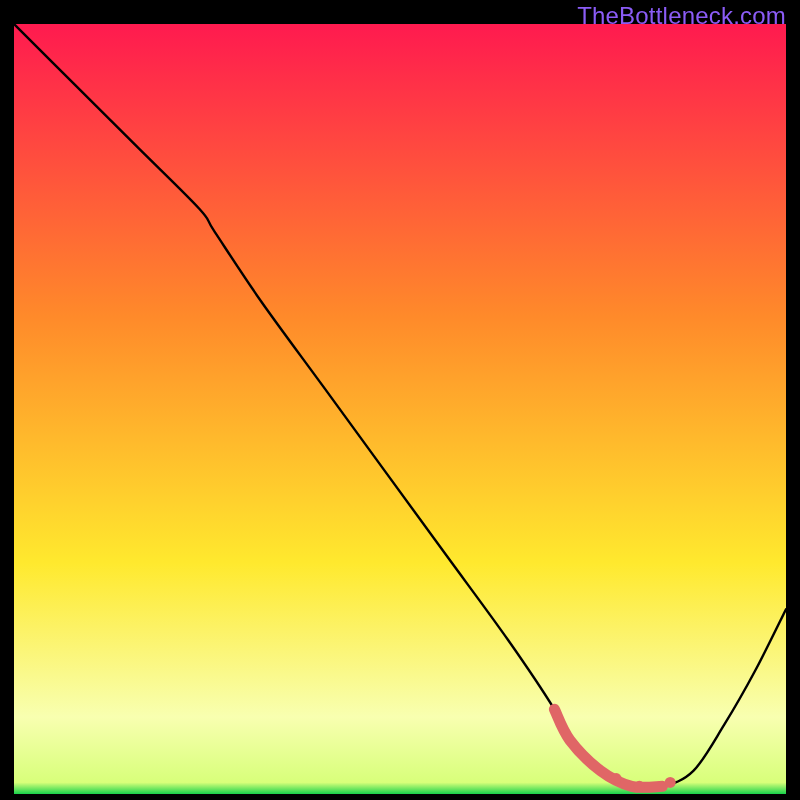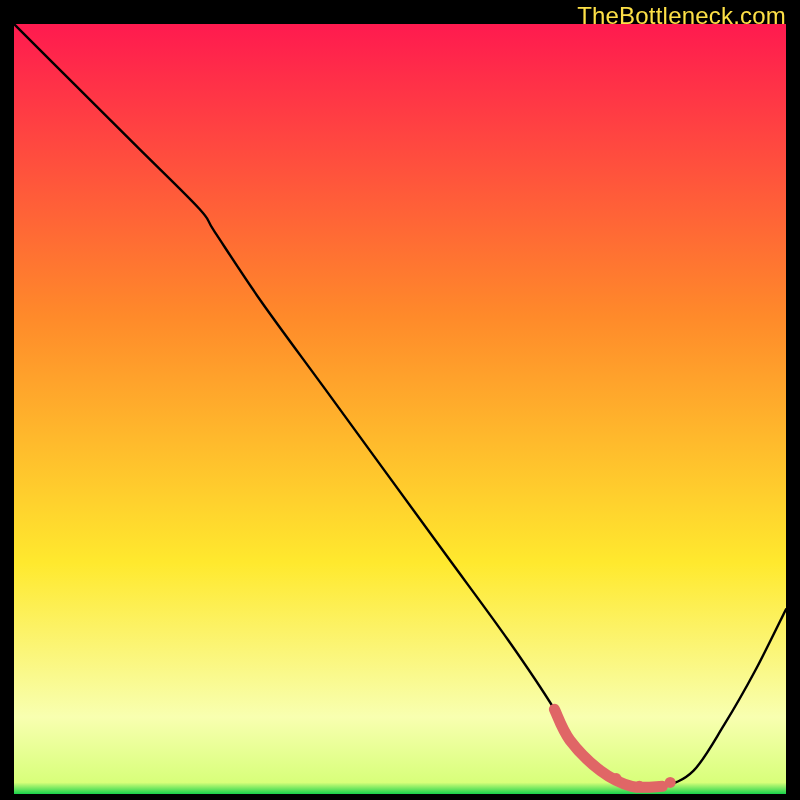--- a/index.html
+++ b/index.html
@@ -23,21 +23,21 @@
     position: absolute;
     left: 0;
     top: 0;
     width: 772px;
     height: 770px;
   }
   .watermark {
     position: absolute;
     top: 2px;
     right: 14px;
-    color: #fde047;
+    color: #8b5cf6;
     font-size: 24px;
     font-weight: 500;
     letter-spacing: 0.2px;
   }
 </style>
 </head>
 <body>
 
 <div class="frame">
   <svg class="plot" viewBox="0 0 772 770" preserveAspectRatio="none">

